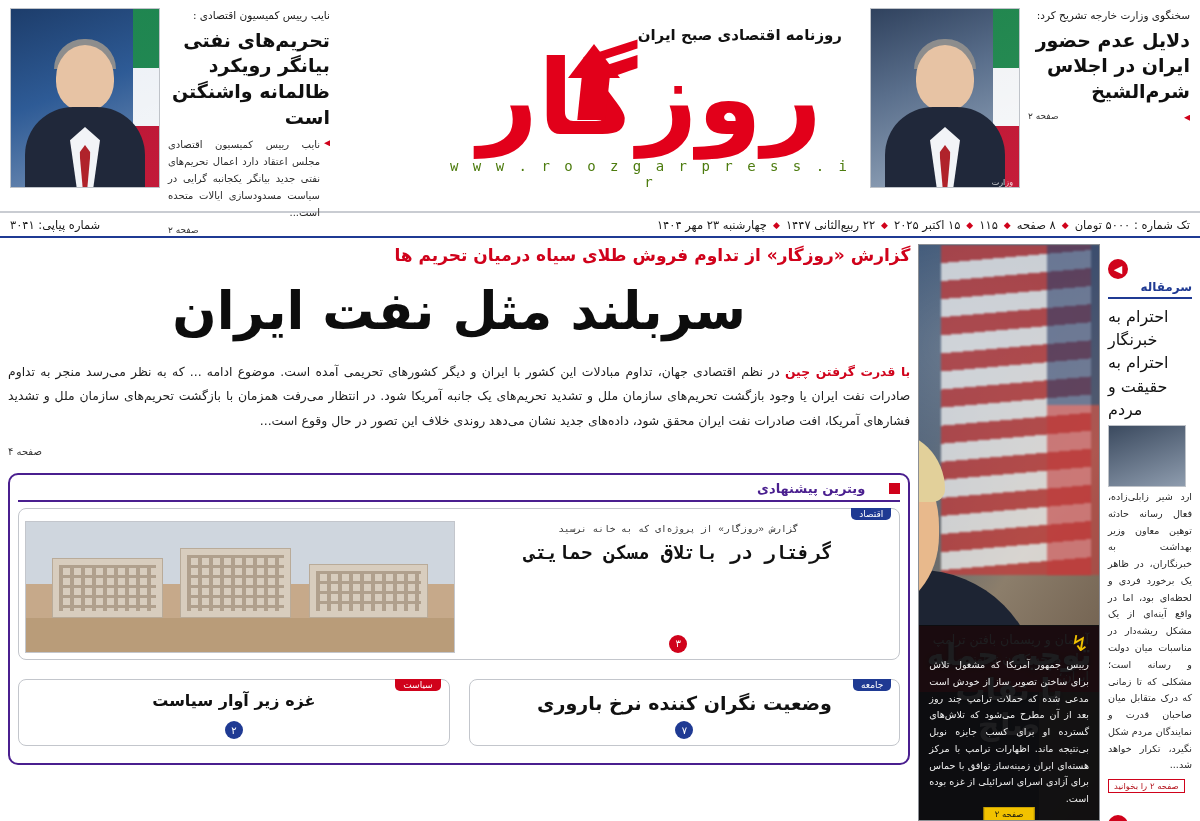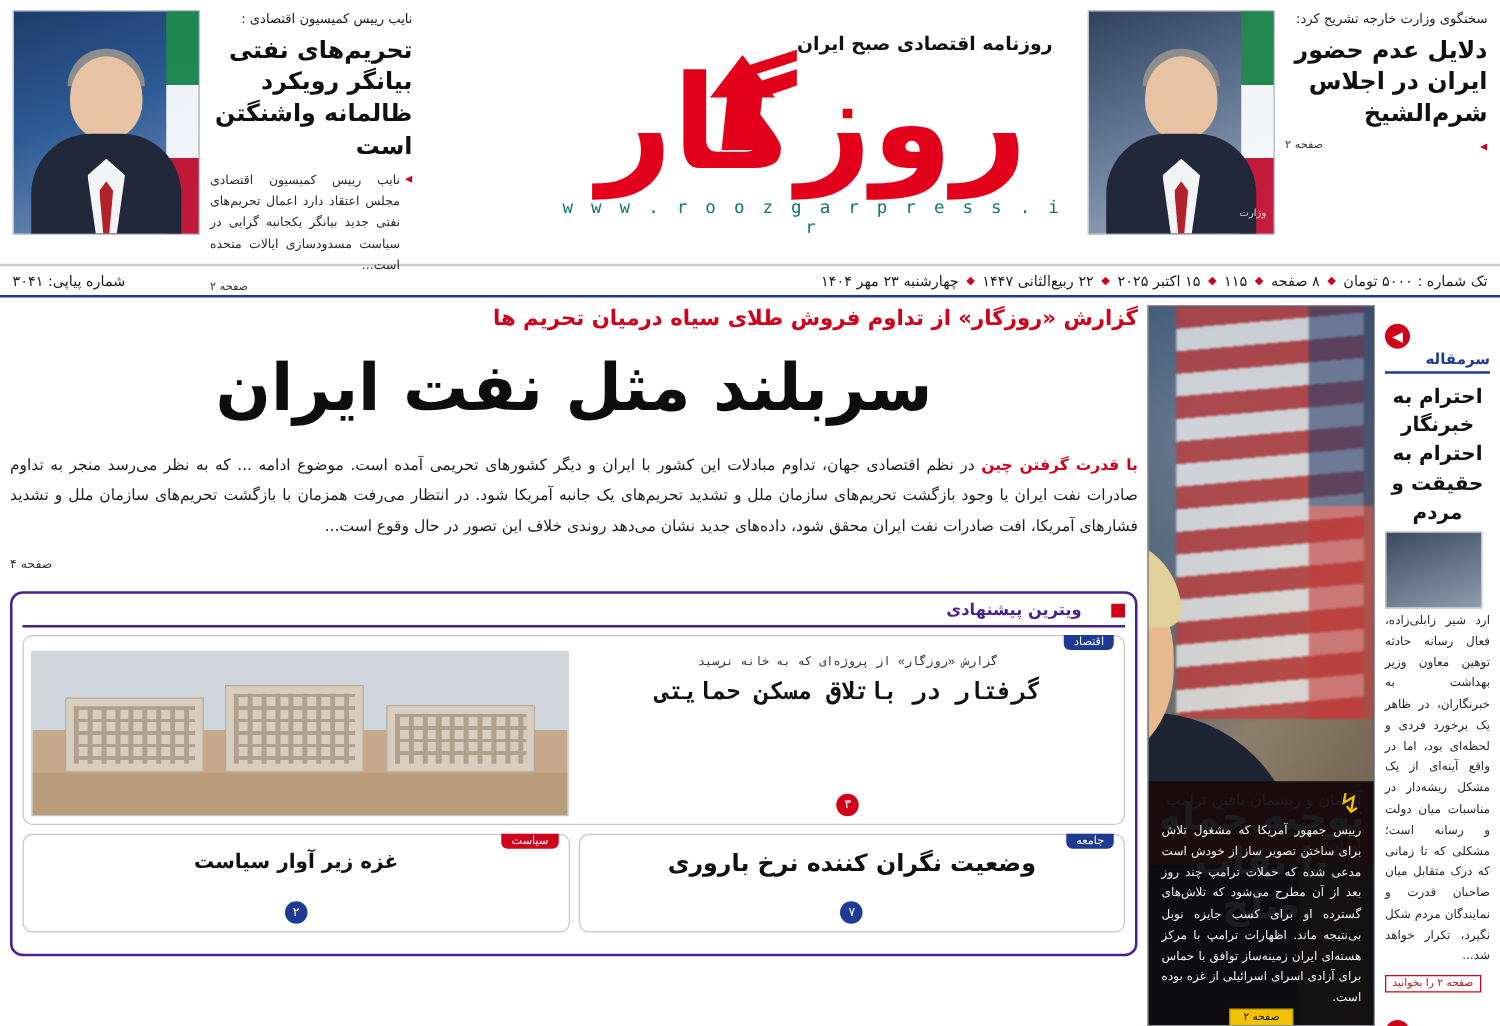--- a/index.html
+++ b/index.html
@@ -84,21 +84,21 @@
   }
   .photo .flagstrip {
     position: absolute;
     top: 0; bottom: 0; width: 26px;
     background: linear-gradient(to bottom, #1f8b4c 33%, #ffffff 33%, #ffffff 66%, #c8102e 66%);
     opacity: .92;
   }
   .photo .flagstrip.r { right: 0; }
   .photo .watermark {
     position: absolute;
-    bottom: 12px; right: 6px;
+    bottom: 0; right: 6px;
     color: #ffffffcc;
     font-size: 8px;
   }
   .mast-teaser .txt { flex: 1 1 auto; text-align: right; }
   .mast-kicker {
     font-size: 10.5px; color: #1b1b1b; line-height: 1.5;
     margin-bottom: 4px;
   }
   .mast-title {
     font-size: 19px; font-weight: bold; color: #101010;
@@ -162,21 +162,21 @@
     transform: skewX(-6deg);
   }
   .mast-site {
     position: absolute;
     bottom: -2px;
     width: 100%;
     text-align: center;
     direction: ltr;
     font-size: 14px;
     letter-spacing: 3px;
-    color: #0f766e;
+    color: #4d7c0f;
     font-family: "DejaVu Sans Mono", monospace;
   }
 
   
   .infobar {
     height: 26px;
     border-bottom: 2px solid #1f3a93;
     border-top: 1px solid #c9ccd2;
     display: flex;
     align-items: center;
@@ -212,22 +212,22 @@
   .sec-head .label {
     font-size: 12px; color: #1f3a93; font-weight: bold; margin-top: 36px;
   }
   .sec-badge {
     width: 20px; height: 20px; border-radius: 50%;
     background: #d0021b; color: #fff;
     display: flex; align-items: center; justify-content: center;
     font-size: 11px;
   }
   .side-title {
-    font-size: 16px; font-weight: bold; line-height: 1.45;
-    text-align: center; color: #111;
+    font-size: 16px; font-weight: normal; line-height: 1.45;
+    text-align: left; color: #111;
     margin: 6px 0 4px 0;
   }
   .side-sub {
     font-size: 10px; color: #333; text-align: center; line-height: 1.5;
     margin-bottom: 4px;
   }
   .side-body {
     font-size: 9.6px; color: #262626; line-height: 1.75;
     text-align: justify;
   }
@@ -396,21 +396,21 @@
   .suggest-head .sq {
     width: 11px; height: 11px; background: #d0021b;
   }
   .suggest-head .label {
     font-size: 13px; color: #4a1f8f; font-weight: bold;
   }
   .suggest-grid {
     display: grid;
     grid-template-columns: 1fr 1fr;
     grid-template-rows: 152px 1fr;
-    gap: 7px;
+    gap: 19px;
     height: 238px;
   }
   .card {
     border: 1px solid #c3c6cc;
     border-radius: 8px;
     padding: 6px;
     position: relative;
     display: flex; flex-direction: column;
   }
   .cat-tag {

